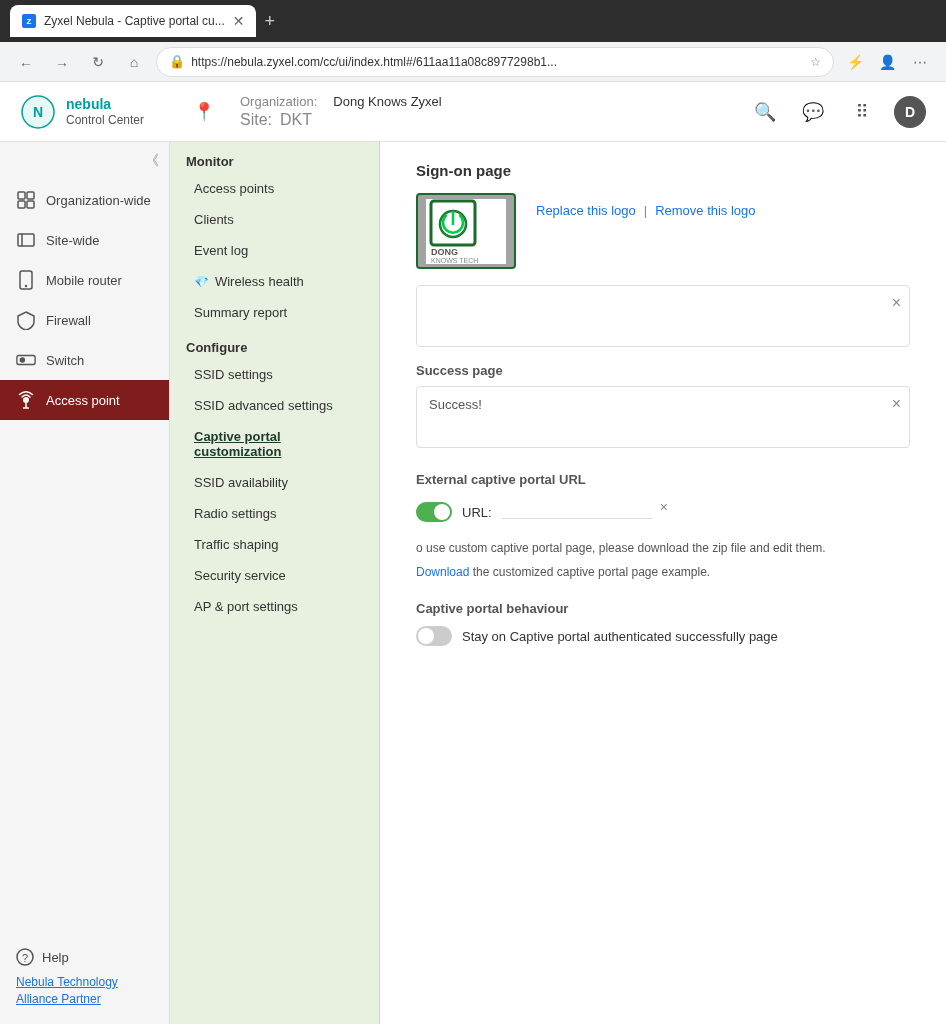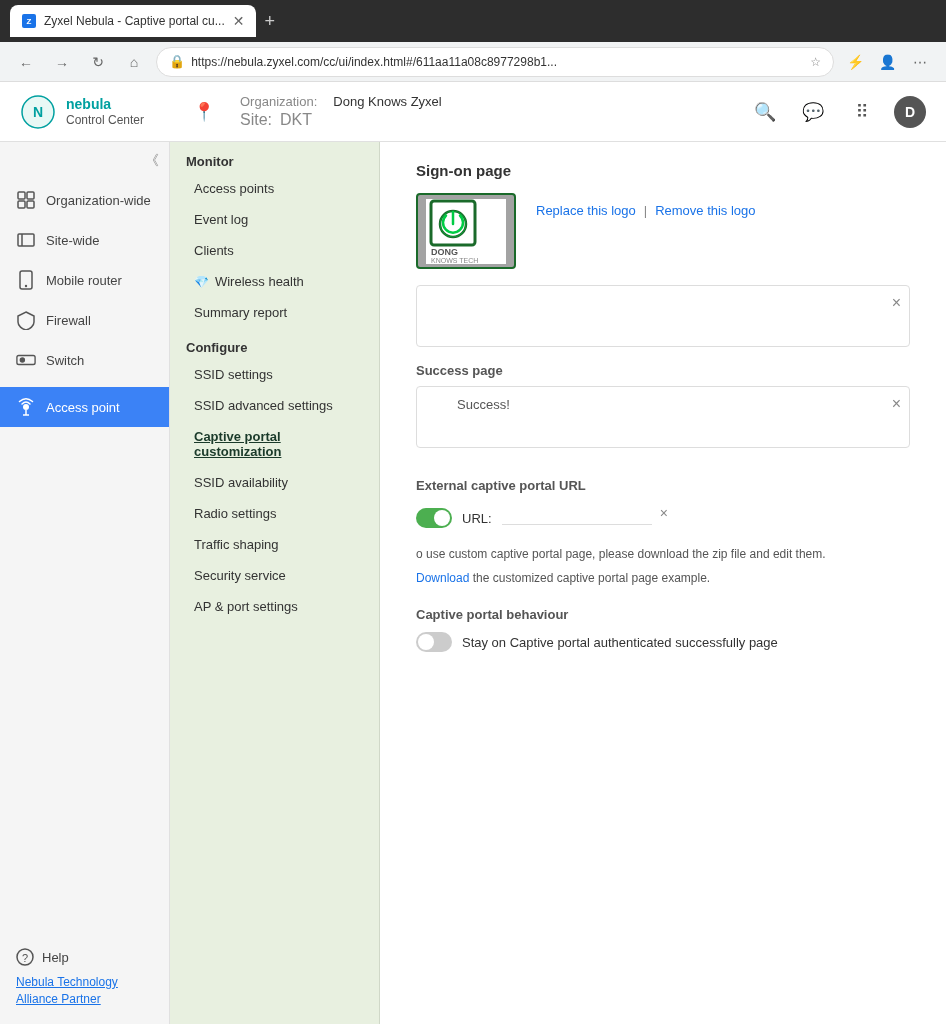--- a/index.html
+++ b/index.html
@@ -35,21 +35,21 @@
     .header-icon { width: 32px; height: 32px; display: flex; align-items: center; justify-content: center; color: #555; cursor: pointer; font-size: 18px; }
     .avatar { width: 32px; height: 32px; background: #555; border-radius: 50%; display: flex; align-items: center; justify-content: center; color: white; font-weight: 600; font-size: 14px; cursor: pointer; }
 
     
     .main-content { display: flex; flex: 1; overflow: hidden; }
 
     
     .sidebar { width: 170px; background: #f5f5f5; border-right: 1px solid #e0e0e0; display: flex; flex-direction: column; padding-top: 10px; overflow-y: auto; }
     .sidebar-collapse-btn { display: flex; justify-content: flex-end; padding: 0 10px 10px; color: #888; cursor: pointer; font-size: 14px; }
     .sidebar-item { display: flex; align-items: center; gap: 10px; padding: 10px 16px; cursor: pointer; color: #444; font-size: 13px; border-radius: 0; }
-    .sidebar-item.active { background: #3b82f6; color: white; margin-top: 7px; }
+    .sidebar-item.active { background: #7f1d1d; color: white; }
     .sidebar-item .si-icon { width: 20px; height: 20px; display: flex; align-items: center; justify-content: center; font-size: 15px; }
     .sidebar-footer { margin-top: auto; padding: 16px; }
     .help-item { display: flex; align-items: center; gap: 8px; color: #444; font-size: 13px; cursor: pointer; padding: 8px 0; }
     .nebula-link { color: #1a73e8; font-size: 12px; line-height: 1.4; cursor: pointer; text-decoration: underline; }
 
     
     .submenu { width: 210px; background: #e8f0e0; border-right: 1px solid #d0d8c8; overflow-y: auto; }
     .submenu-section { padding: 12px 16px 4px; font-weight: 600; color: #333; font-size: 13px; }
     .submenu-item { padding: 8px 10px 8px 24px; cursor: pointer; color: #333; font-size: 13px; display: flex; align-items: center; gap: 6px; }
     .submenu-item.active { font-weight: 600; text-decoration: underline; color: #1a3a2a; }
@@ -64,40 +64,40 @@
     .logo-preview svg { width: 80px; height: 65px; }
     .logo-actions { display: flex; flex-direction: column; gap: 4px; }
     .logo-link { color: #1a73e8; font-size: 13px; cursor: pointer; text-decoration: none; }
     .logo-sep { color: #888; margin: 0 4px; }
 
     .text-area-container { position: relative; border: 1px solid #ddd; border-radius: 4px; margin-bottom: 16px; }
     .text-area-container textarea, .text-area-mock { width: 100%; min-height: 60px; padding: 10px 30px 10px 12px; border: none; outline: none; resize: vertical; font-size: 13px; color: #333; background: transparent; font-family: inherit; }
     .text-area-close { position: absolute; top: 8px; right: 8px; color: #888; cursor: pointer; font-size: 16px; }
 
     .section-label { font-weight: 600; color: #555; font-size: 13px; margin-bottom: 8px; margin-top: 16px; }
-    .external-section { margin-top: 30px; }
+    .external-section { margin-top: 24px; }
     .toggle-row { display: flex; align-items: center; gap: 10px; margin-bottom: 10px; }
     .toggle { width: 36px; height: 20px; background: #4CAF50; border-radius: 10px; position: relative; cursor: pointer; }
     .toggle.off { background: #ccc; }
     .toggle-knob { width: 16px; height: 16px; background: white; border-radius: 50%; position: absolute; top: 2px; transition: left 0.2s; }
     .toggle.off .toggle-knob { left: 2px; }
     .toggle .toggle-knob { left: 18px; }
     .url-label { font-weight: 500; color: #333; font-size: 13px; }
     .url-input-row { display: flex; align-items: center; gap: 8px; margin-bottom: 10px; }
     .url-input { border: none; border-bottom: 1px solid #ddd; outline: none; font-size: 13px; padding: 4px 0; width: 200px; }
     .url-clear { color: #888; cursor: pointer; font-size: 14px; }
     .info-text { font-size: 12px; color: #555; margin-bottom: 6px; line-height: 1.5; }
     .download-link { color: #1a73e8; cursor: pointer; text-decoration: none; font-size: 12px; }
 
     .captive-behavior { margin-top: 20px; }
     .cb-label { font-weight: 600; color: #555; font-size: 13px; margin-bottom: 10px; }
     .cb-row { display: flex; align-items: center; gap: 10px; font-size: 13px; color: #333; }
 
     
-    .success-text { color: #555; font-size: 13px; margin-left: 28px; }
+    .success-text { color: #555; font-size: 13px; }
 
     
     .main-panel::-webkit-scrollbar { width: 8px; }
     .main-panel::-webkit-scrollbar-track { background: #f0f0f0; }
     .main-panel::-webkit-scrollbar-thumb { background: #bbb; border-radius: 4px; }
     .submenu::-webkit-scrollbar { width: 4px; }
     .submenu::-webkit-scrollbar-track { background: transparent; }
     .submenu::-webkit-scrollbar-thumb { background: #bbb; border-radius: 2px; }
   </style>
 </head>
@@ -241,24 +241,24 @@
         <div class="nebula-link">Nebula Technology Alliance Partner</div>
       </div>
     </div>
 
     <div class="submenu">
       <div class="submenu-section">Monitor</div>
       <div class="submenu-item">
         <span>Access points</span>
       </div>
       <div class="submenu-item">
+        <span>Clients</span>
+      </div>
+      <div class="submenu-item">
         <span>Event log</span>
-      </div>
-      <div class="submenu-item">
-        <span>Clients</span>
       </div>
       <div class="submenu-item">
         <span class="wireless-icon">💎</span>
         <span>Wireless health</span>
       </div>
       <div class="submenu-item">
         <span>Summary report</span>
       </div>
 
       <div class="submenu-section">Configure</div>

